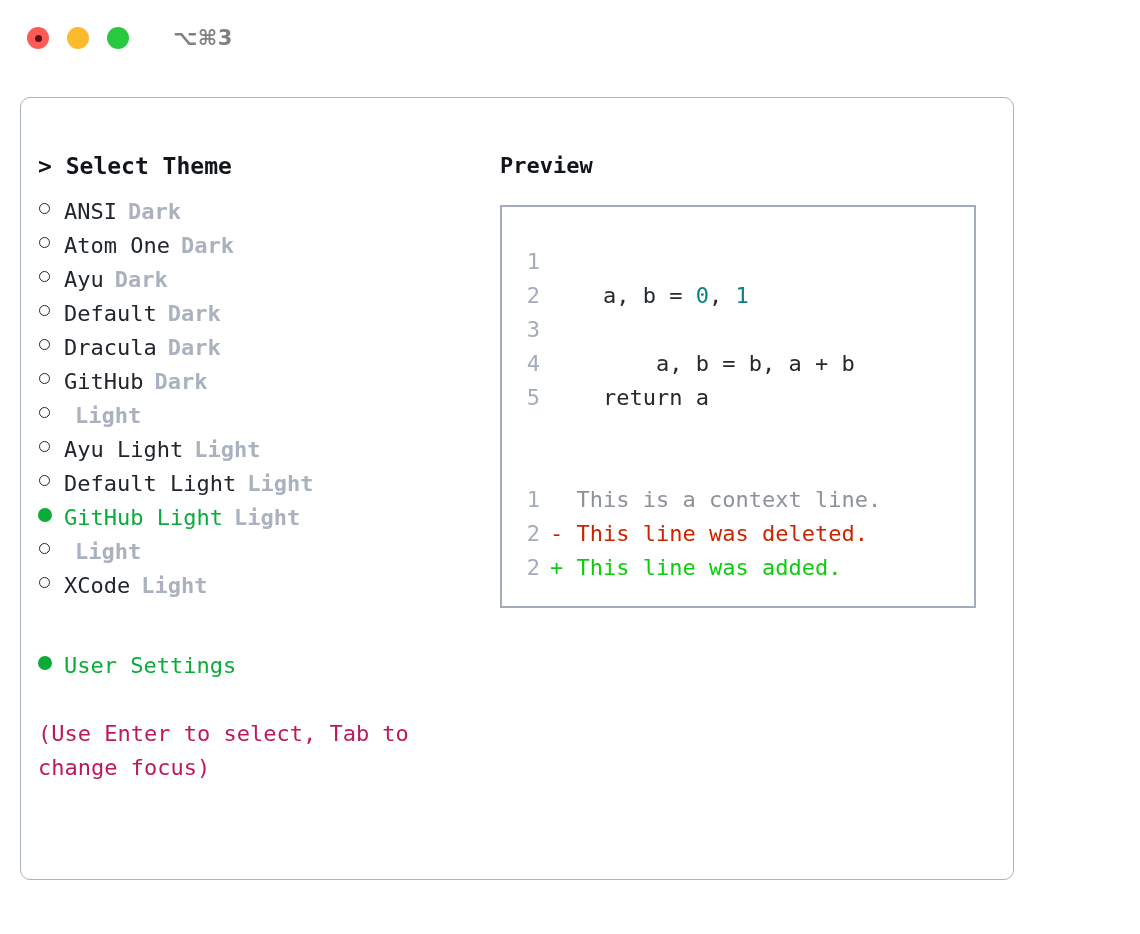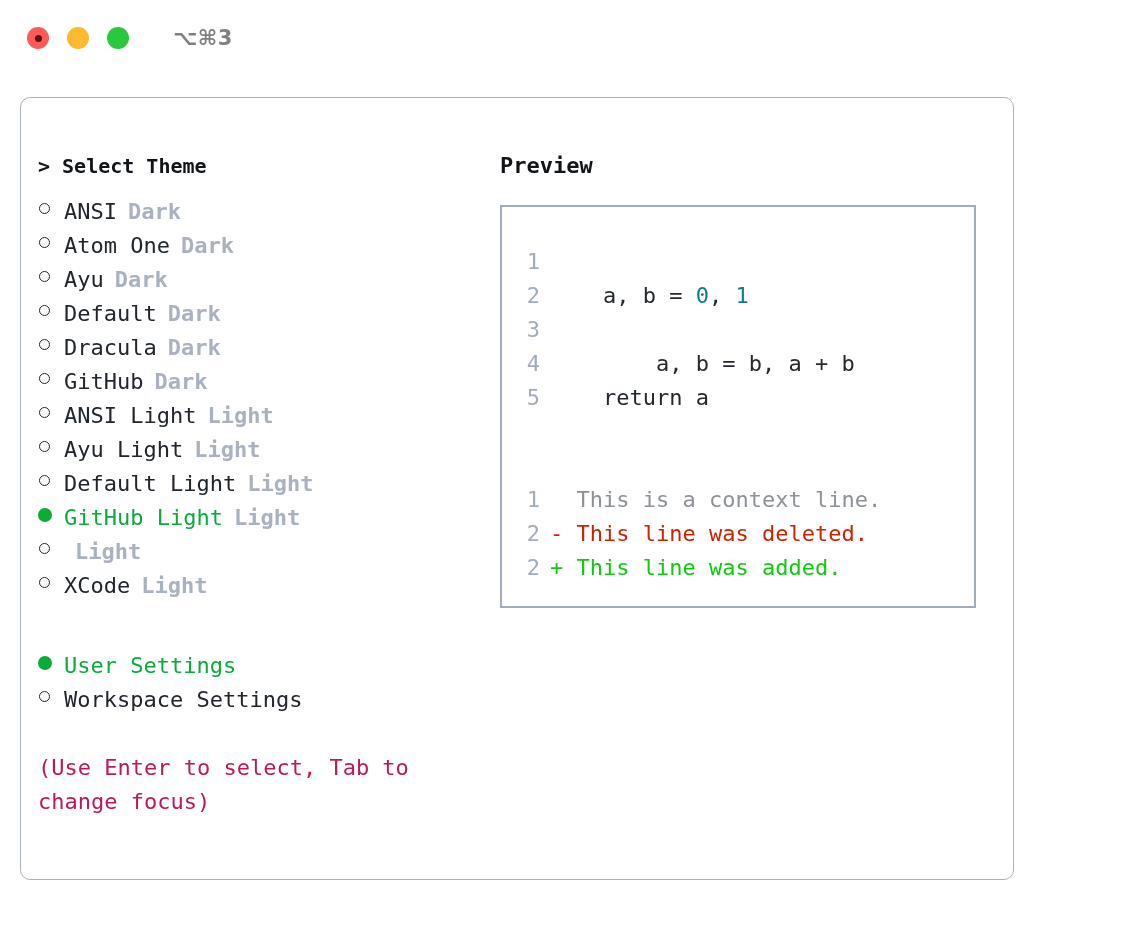--- a/index.html
+++ b/index.html
@@ -89,21 +89,21 @@
 
   
   .left-col {
     position: absolute;
     left: 17px;
     top: 51px;
     width: 440px;
   }
 
   .section-head {
-    font-size: 20px;
+    font-size: 23px;
     font-weight: 700;
     color: #111418;
     line-height: 34px;
     white-space: pre;
   }
 
   .opt-list { margin-top: 12px; }
 
   .opt-row {
     display: flex;
@@ -269,21 +269,20 @@
           </div>
 
           <div class="opt-row">
             <span class="marker"><span class="dot-hollow"></span></span>
             <span class="opt-name">GitHub</span>
             <span class="opt-cat">Dark</span>
           </div>
 
           <div class="opt-row">
             <span class="marker"><span class="dot-hollow"></span></span>
-            <span class="opt-name">ANSI Light</span>
             <span class="opt-cat">Light</span>
           </div>
 
           <div class="opt-row">
             <span class="marker"><span class="dot-hollow"></span></span>
             <span class="opt-name">Ayu Light</span>
             <span class="opt-cat">Light</span>
           </div>
 
           <div class="opt-row">
@@ -310,24 +309,20 @@
           </div>
         </div>
 
         <div class="spacer-1"></div>
 
 
         <div class="opt-list">
           <div class="opt-row">
             <span class="marker"><span class="dot-filled"></span></span>
             <span class="opt-name sel">User Settings</span>
-          </div>
-          <div class="opt-row">
-            <span class="marker"><span class="dot-hollow"></span></span>
-            <span class="opt-name">Workspace Settings</span>
           </div>
         </div>
 
         <div class="spacer-2"></div>
 
         <div class="hint">(Use Enter to select, Tab to change focus)</div>
       </div>
 
       <div class="right-col">
         <div class="preview-head">Preview</div>

